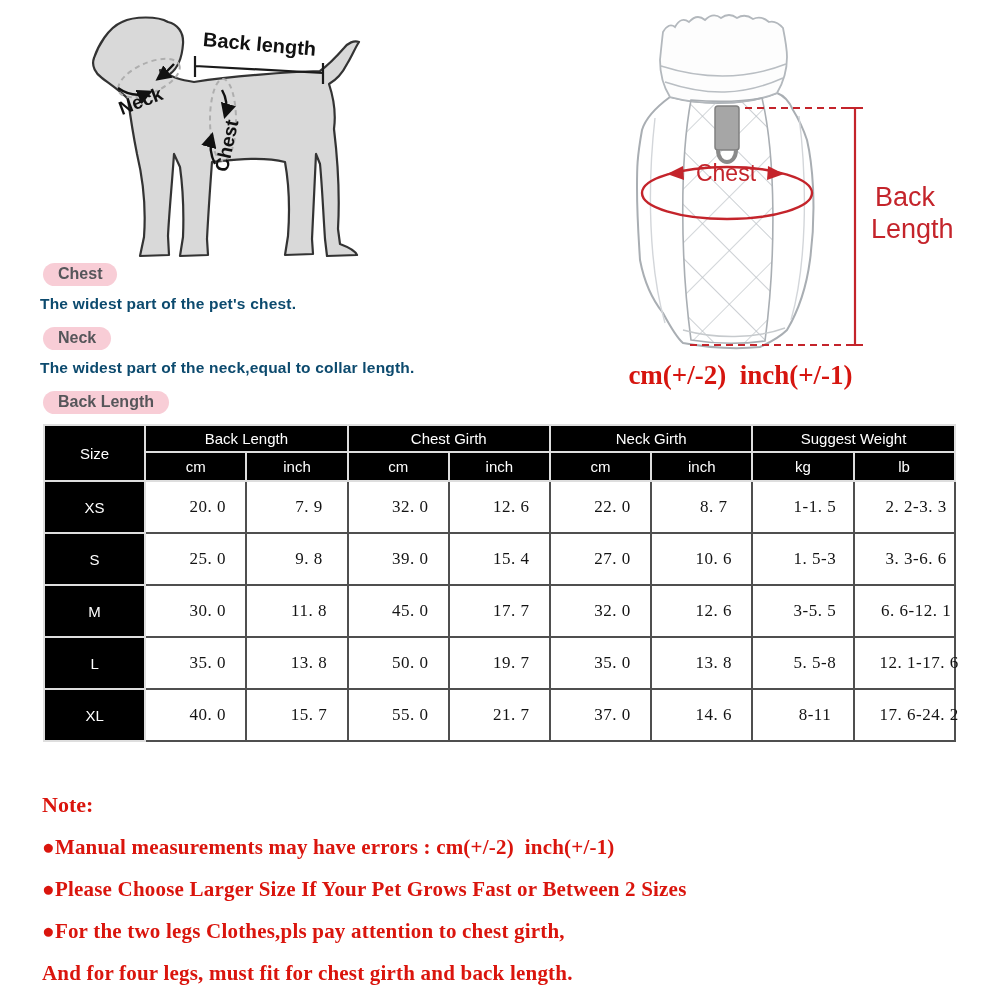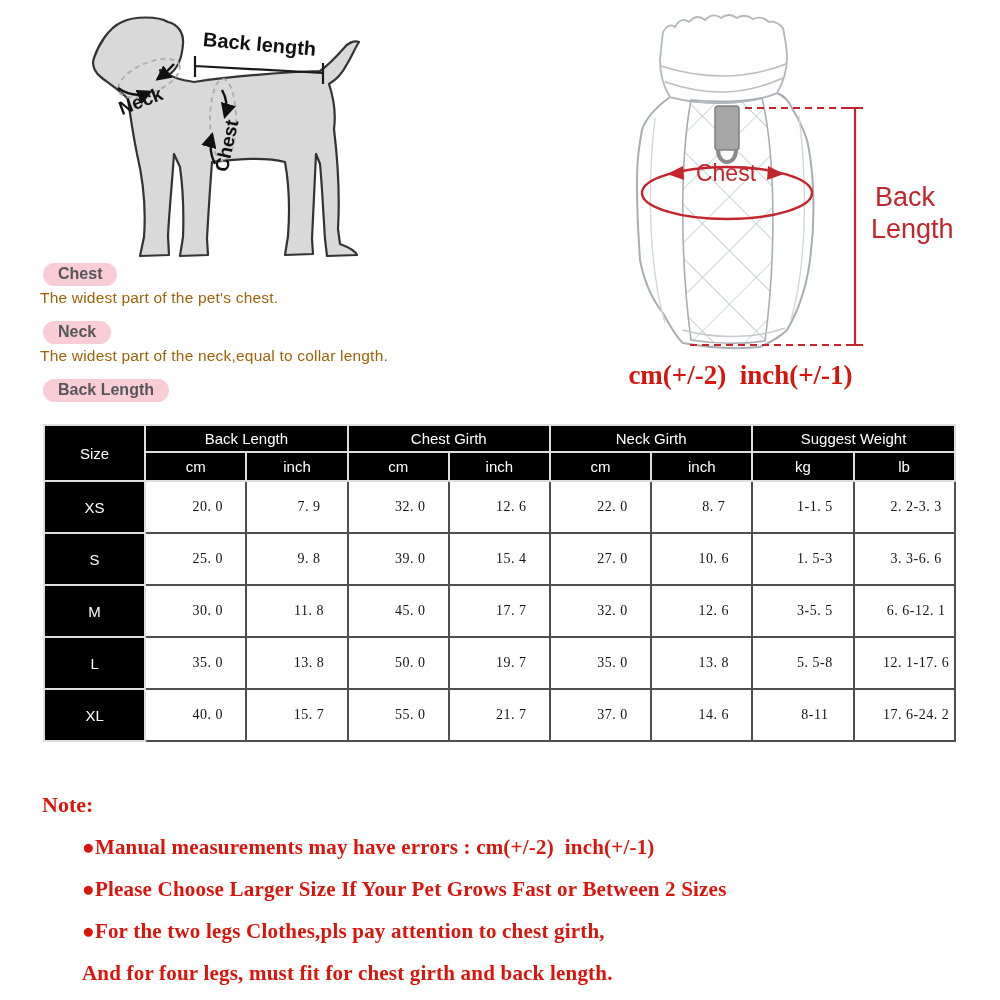--- a/index.html
+++ b/index.html
@@ -12,39 +12,39 @@
   .svg-label{font-family:"Liberation Sans",sans-serif;}
 
   .tolerance{position:absolute;left:598px;top:360px;width:285px;text-align:center;
     font-family:"Liberation Serif",serif;font-weight:bold;font-size:27px;color:#d6150f;white-space:pre;}
 
   
   .definitions{position:absolute;left:40px;top:263px;width:500px;}
   .def{margin-bottom:14px;}
   .pill{display:inline-block;background:#f8cdd6;color:#56565a;font-weight:bold;font-size:16px;
     padding:2px 15px 3px 15px;border-radius:12px;margin-left:3px;}
-  .def-text{font-size:15.5px;color:#a16207;margin-top:3px;letter-spacing:.2px;}
+  .def-text{font-size:15.5px;color:#0c4a6e;margin-top:9px;letter-spacing:.2px;font-weight:bold;}
 
   
   .table-wrap{position:absolute;left:43px;top:424px;}
   table{border-collapse:collapse;table-layout:fixed;width:911px;border:2px solid #000;}
   col{width:101.2px;}
   thead th{background:#000;color:#fff;font-weight:normal;font-size:15px;border:2px solid #dedede;}
   thead tr:first-child{height:27px;}
   thead tr:last-child{height:29px;}
   tbody tr{height:52px;}
   td.size-cell{background:#000;color:#fff;font-size:15px;text-align:center;border:2px solid #dedede;}
   td.data-cell{background:#fff;color:#141414;text-align:center;border:2px solid #4f4f4f;
-    font-family:"Liberation Serif",serif;font-size:14px;letter-spacing:.5px;white-space:pre;padding-left:25px;}
+    font-family:"Liberation Serif",serif;font-size:17px;letter-spacing:.5px;white-space:pre;padding-left:25px;}
 
   
   .notes{position:absolute;left:42px;top:792px;width:800px;color:#da150d;
     font-family:"Liberation Serif",serif;font-weight:bold;}
   .note-heading{font-size:22px;}
-  .note-line{font-size:21px;margin-top:17px;white-space:pre;letter-spacing:.2px;margin-left:40px;}
+  .note-line{font-size:21px;margin-top:17px;white-space:pre;letter-spacing:.2px;}
 </style>
 </head>
 <body>
 
 <div class="canvas">
 
   <svg class="dog-svg" width="340" height="260" viewBox="0 0 340 260">
     <defs>
       <marker id="arr" viewBox="0 0 10 10" refX="8" refY="5" markerWidth="6.5" markerHeight="6.5" orient="auto-start-reverse">
         <path d="M0 0 L10 5 L0 10 z" fill="#111"></path>

